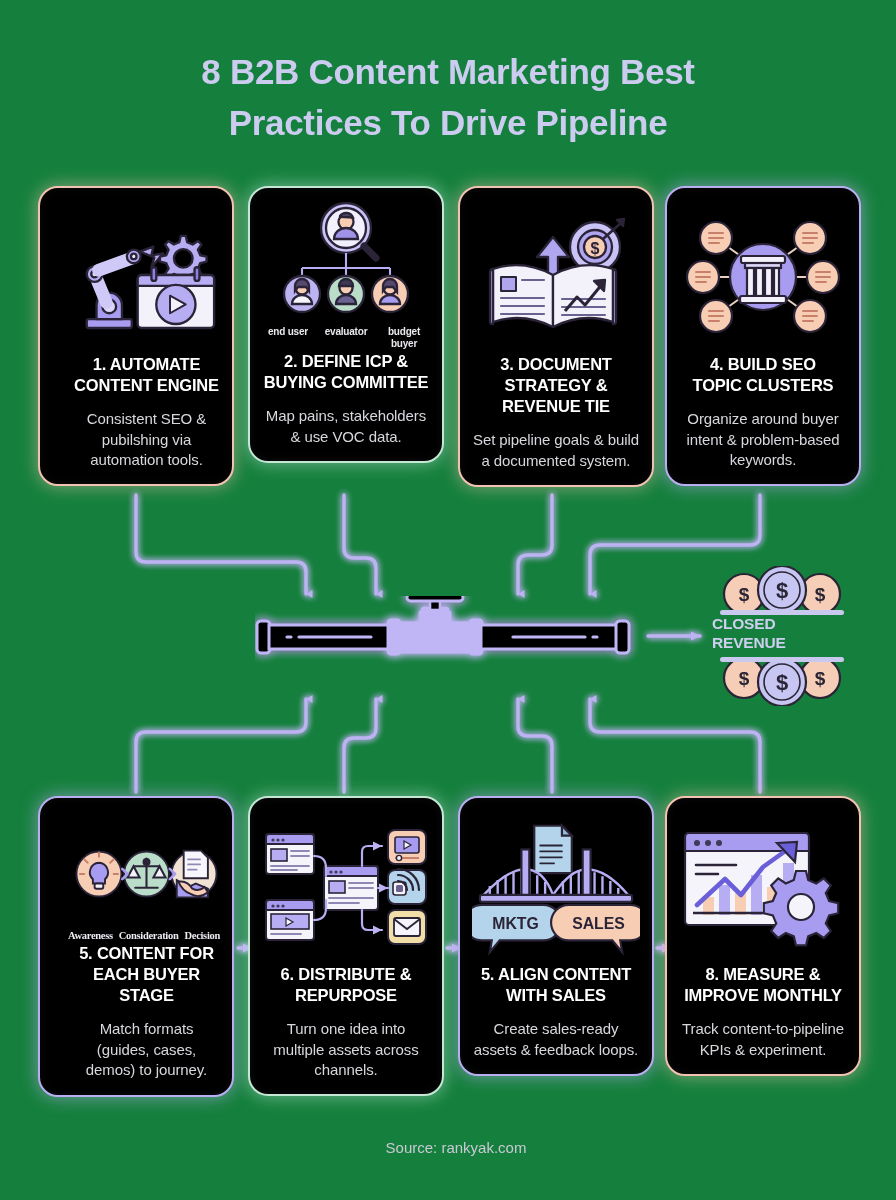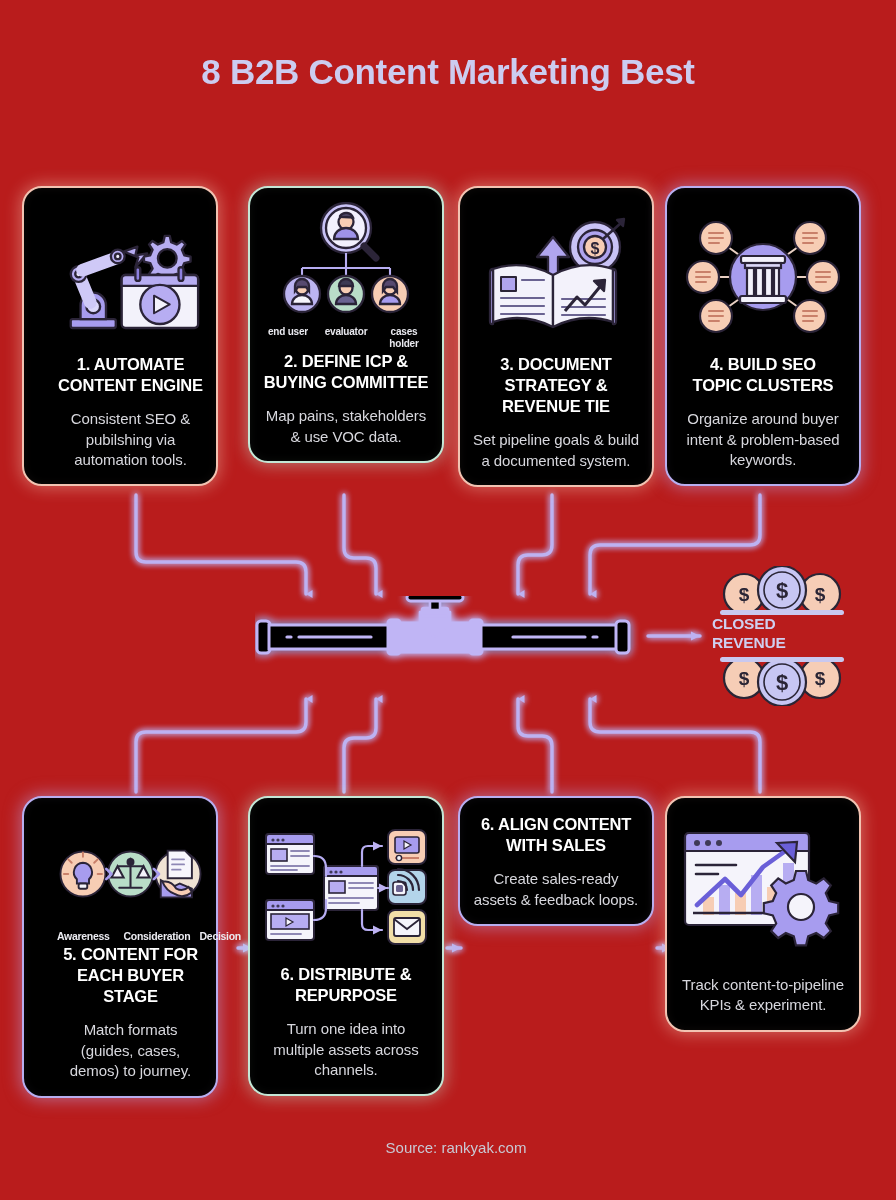--- a/index.html
+++ b/index.html
@@ -2,21 +2,21 @@
 <html><head>
 <meta charset="utf-8">
 <style>
   * { box-sizing: border-box; margin: 0; padding: 0; }
   html, body {
     width: 896px; height: 1200px;
     background: #050505;
     font-family: "Liberation Sans", sans-serif;
     overflow: hidden;
   }
-  #stage { position: relative; width: 896px; height: 1200px; background: #b91c1c; }
+  #stage { position: relative; width: 896px; height: 1200px; background: #15803d; }
 
   
   .title {
     position: absolute; top: 46px; left: 0; width: 896px;
     text-align: center;
     color: #ccccf0;
     font-size: 35px; font-weight: bold; line-height: 1.46;
     letter-spacing: -0.3px;
   }
 
@@ -41,30 +41,30 @@
     color:#ffffff; font-weight:bold; font-size:16.5px; line-height:1.28;
     text-align:center; letter-spacing:-0.2px; margin-top: 2px;
   }
   .card-desc {
     color:#d7d7dd; font-size:15px; line-height:1.36; text-align:center;
     margin-top: 13px; letter-spacing:-0.1px;
   }
 
   .row-top .card { top:186px; }
   .row-bot .card { top:796px; }
-  .c1 { left: 22px; padding-left: 33px; }  .c2 { left: 248px; }
+  .c1 { left: 38px; padding-left: 33px; }  .c2 { left: 248px; }
   .c3 { left: 458px; } .c4 { left: 665px; }
 
   
   .mini-labels { display:flex; justify-content:center; gap:6px; width:100%; margin-top:-4px; }
   .mini-label {
     color:#e9e9ef; font-size:10px; line-height:1.15; text-align:center;
     width:58px; font-weight:600; letter-spacing:-.2px;
   }
-  .stage-labels { display:flex; justify-content:flex-start; gap:14px; width:100%; margin-top:-6px;}
+  .stage-labels { display:flex; justify-content:flex-end; gap:6px; width:100%; margin-top:-6px;font-family:Liberation Serif, serif;}
   .stage-label { color:#ececf2; font-size:10.5px; text-align:center; width:62px; font-weight:600; letter-spacing:-.3px;}
 
   
   #pipe-wrap { position:absolute; left:255px; top:596px; width:390px; height:80px; z-index:5; }
 
   
   #closed {
     position:absolute; left:712px; top:566px; width:140px; height:140px; z-index:6;
   }
   .closed-text {
@@ -81,20 +81,21 @@
     color:#c9c9d4; font-size:15px;
   }
 </style>
 </head>
 <body>
 
 <div id="stage">
 
   <div class="title">
     <div>8 B2B Content Marketing Best</div>
+    <div>Practices To Drive Pipeline</div>
   </div>
 
   <svg id="wires" viewBox="0 0 896 1200">
     <defs>
       <filter id="glow" x="-60%" y="-60%" width="220%" height="220%">
         <feGaussianBlur stdDeviation="3.2" result="b"></feGaussianBlur>
         <feMerge>
             <feMergeNode in="b"></feMergeNode>
             <feMergeNode in="b"></feMergeNode>
             <feMergeNode in="SourceGraphic"></feMergeNode>
@@ -272,21 +273,21 @@
             <circle cx="124" cy="92" r="18" fill="#f7cdb4"></circle>
             <circle cx="124" cy="86" r="6.5" fill="#f7cdb4"></circle>
             <path d="M114,102 a10,9 0 0 1 20,0 Z" fill="#a79cef"></path>
             <path d="M117,84 a7,7 0 0 1 14,0 l0,6 l-4,-5 l-7,0 l-3,4 Z" fill="#56496f"></path>
           </g>
         </svg>
       </div>
       <div class="mini-labels">
         <div class="mini-label">end user</div>
         <div class="mini-label">evaluator</div>
-        <div class="mini-label">cases holder</div>
+        <div class="mini-label">budget buyer</div>
       </div>
       <div class="card-title" style="">
         <div>2. DEFINE ICP &amp;</div>
         <div>BUYING COMMITTEE</div>
       </div>
       <div class="card-desc">Map pains, stakeholders &amp; use VOC data.</div>
     </div>
 
     <div class="card peach c3">
       <div class="card-art">
@@ -481,22 +482,49 @@
         </svg>
       </div>
       <div class="card-title">
         <div>6. DISTRIBUTE &amp;</div>
         <div>REPURPOSE</div>
       </div>
       <div class="card-desc">Turn one idea into multiple assets across channels.</div>
     </div>
 
     <div class="card purple c3">
+      <div class="card-art" style="height:150px">
+        <svg width="170" height="136" viewBox="0 0 170 136">
+          <g stroke="#2b2438" stroke-width="2.2">
+
+            <path d="M63,6 h28 l10,10 v38 h-38 Z" fill="#b3d4ea"></path>
+            <path d="M91,6 v10 h10 Z" fill="#8fb8d6"></path>
+            <g stroke="#2b2438" stroke-width="1.8" stroke-linecap="round">
+              <path d="M69,26 h22 M69,32 h22 M69,38 h22 M69,44 h14"></path>
+            </g>
+
+            <g fill="none" stroke="#b7adf2" stroke-width="2.4">
+              <path d="M12,76 q24,-26 42,-26 q18,0 28,26"></path>
+              <path d="M82,76 q18,-26 34,-26 q20,0 42,26"></path>
+              <path d="M18,76 v-9 M26,76 v-15 M34,76 v-20 M42,76 v-23 M50,76 v-25 M58,76 v-24 M66,76 v-20 M74,76 v-13"></path>
+              <path d="M92,76 v-14 M100,76 v-20 M108,76 v-24 M116,76 v-25 M124,76 v-23 M132,76 v-19 M140,76 v-14 M148,76 v-7"></path>
+            </g>
+            <rect x="50" y="30" width="8" height="52" fill="#b7adf2"></rect>
+            <rect x="112" y="30" width="8" height="52" fill="#b7adf2"></rect>
+            <rect x="8" y="76" width="154" height="7" rx="2" fill="#b7adf2"></rect>
+
+            <path d="M10,86 h62 a16,16 0 0 1 0,36 h-44 l-10,12 l2,-12 h-10 a16,16 0 0 1 0,-36 Z" fill="#b3d4ea"></path>
+            <text x="44" y="110" font-family="'Liberation Sans',sans-serif" font-size="16" font-weight="bold" fill="#2b2438" text-anchor="middle" stroke="none">MKTG</text>
+            <path d="M98,86 h62 a16,16 0 0 1 0,36 h-10 l2,12 l-10,-12 h-44 a16,16 0 0 1 0,-36 Z" fill="#f7cdb4"></path>
+            <text x="128" y="110" font-family="'Liberation Sans',sans-serif" font-size="16" font-weight="bold" fill="#2b2438" text-anchor="middle" stroke="none">SALES</text>
+          </g>
+        </svg>
+      </div>
       <div class="card-title">
-        <div>6. ALIGN CONTENT</div>
+        <div>5. ALIGN CONTENT</div>
         <div>WITH SALES</div>
       </div>
       <div class="card-desc">Create sales-ready assets &amp; feedback loops.</div>
     </div>
 
     <div class="card peach c4">
       <div class="card-art" style="height:150px">
         <svg width="168" height="128" viewBox="0 0 168 128">
           <g stroke="#2b2438" stroke-width="2.2">
             <rect x="6" y="10" width="124" height="92" rx="4" fill="#f5f4fb"></rect>
@@ -521,19 +549,23 @@
             <path d="M18,82 L46,56 L62,72 L84,44 L112,24" fill="none" stroke="#6a5fd8" stroke-width="4.6" stroke-linecap="round" stroke-linejoin="round"></path>
             <path d="M98,20 l20,-1 l-2,20 Z" fill="#6a5fd8"></path>
 
             <g transform="translate(122,78)">
               <path d="M-5,-30 l10,0 l2.2,9 l8,3.4 l7.6,-5 l7,7 l-5,7.6 l3.4,8 l9,2.2 l0,10 l-9,2.2 l-3.4,8 l5,7.6 l-7,7 l-7.6,-5 l-8,3.4 l-2.2,9 l-10,0 l-2.2,-9 l-8,-3.4 l-7.6,5 l-7,-7 l5,-7.6 l-3.4,-8 l-9,-2.2 l0,-10 l9,-2.2 l3.4,-8 l-5,-7.6 l7,-7 l7.6,5 l8,-3.4 Z" fill="#a79cef"></path>
               <circle cx="0" cy="6" r="13" fill="#f5f4fb"></circle>
             </g>
           </g>
         </svg>
       </div>
+      <div class="card-title">
+        <div>8. MEASURE &amp;</div>
+        <div>IMPROVE MONTHLY</div>
+      </div>
       <div class="card-desc">Track content-to-pipeline KPIs &amp; experiment.</div>
     </div>
   </div>
 
   <div class="footer">Source: rankyak.com</div>
 
 </div>
 
 </body></html>

